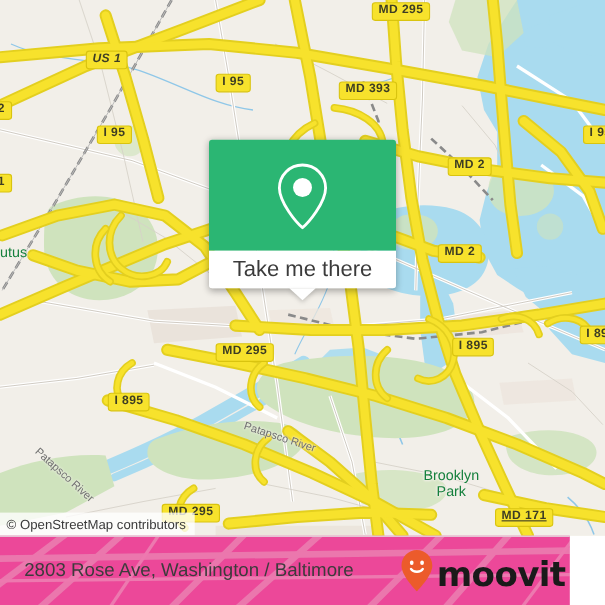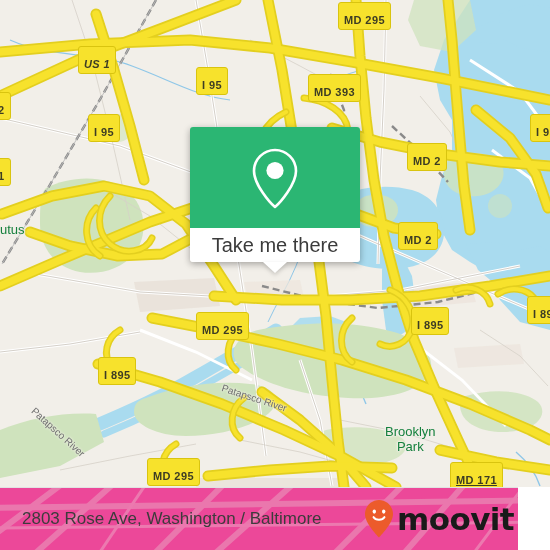--- a/index.html
+++ b/index.html
@@ -29,21 +29,21 @@
   
   .shield {
     position: absolute;
     background: #f7e22c;
     border: 1px solid #d9c40f;
     border-radius: 3px;
     color: #3d3d24;
     font-size: 11px;
     font-weight: bold;
     letter-spacing: .4px;
-    padding: 11px 5px 2px 5px;
+    padding: 0 5px 2px 5px;
     line-height: 13px;
     white-space: nowrap;
     font-family: "Liberation Sans", sans-serif;
   }
   .place-label {
     position: absolute;
     color: #15803d;
     font-size: 13px;
     line-height: 15px;
     text-align: center;
@@ -148,21 +148,21 @@
     position: relative;
     color: #3c3c3c;
     font-size: 17px;
     white-space: nowrap;
     font-family: "Liberation Sans", sans-serif;
     z-index: 2;
   }
   .brand {
     position: relative;
     display: flex;
-    align-items: center;
+    align-items: flex-end;
     gap: 3px;
     z-index: 2;
   }
   .brand-word {
     color: #1a1a1a;
     font-size: 31px;
     font-weight: bold;
     letter-spacing: -0.6px;
     line-height: 31px;
     font-family: "DejaVu Sans", sans-serif;
@@ -371,20 +371,23 @@
     <div id="place-layer">
         <div class="place-label" style="left: 0px; top: 222px;">utus</div>
         <div class="place-label" style="left: 385px; top: 380px; margin-top: 44px;">Brooklyn
 Park</div>
       </div>
     <div id="river-layer">
         <div class="river-label" style="left: 222px; top: 382px; transform: rotate(18deg); transform-origin: left center;">Patapsco River</div>
         <div class="river-label" style="left: 33px; top: 404px; transform: rotate(42deg); transform-origin: left center;">Patapsco River</div>
       </div>
 
+    <div class="attribution">
+      <span>© OpenStreetMap contributors</span>
+    </div>
 
     <div class="card">
       <div class="card-head">
         <svg width="52" height="64" viewBox="0 0 52 64">
           <path d="M26 4 C14.4 4 5 13.4 5 25 C5 38.5 21 57 26 61 C31 57 47 38.5 47 25 C47 13.4 37.6 4 26 4 Z" fill="none" stroke="#ffffff" stroke-width="2.6" stroke-linejoin="round"></path>
           <circle cx="26" cy="24.5" r="8.6" fill="#ffffff"></circle>
         </svg>
       </div>
       <div class="card-foot">
         <span class="card-foot-label">Take me there</span>

